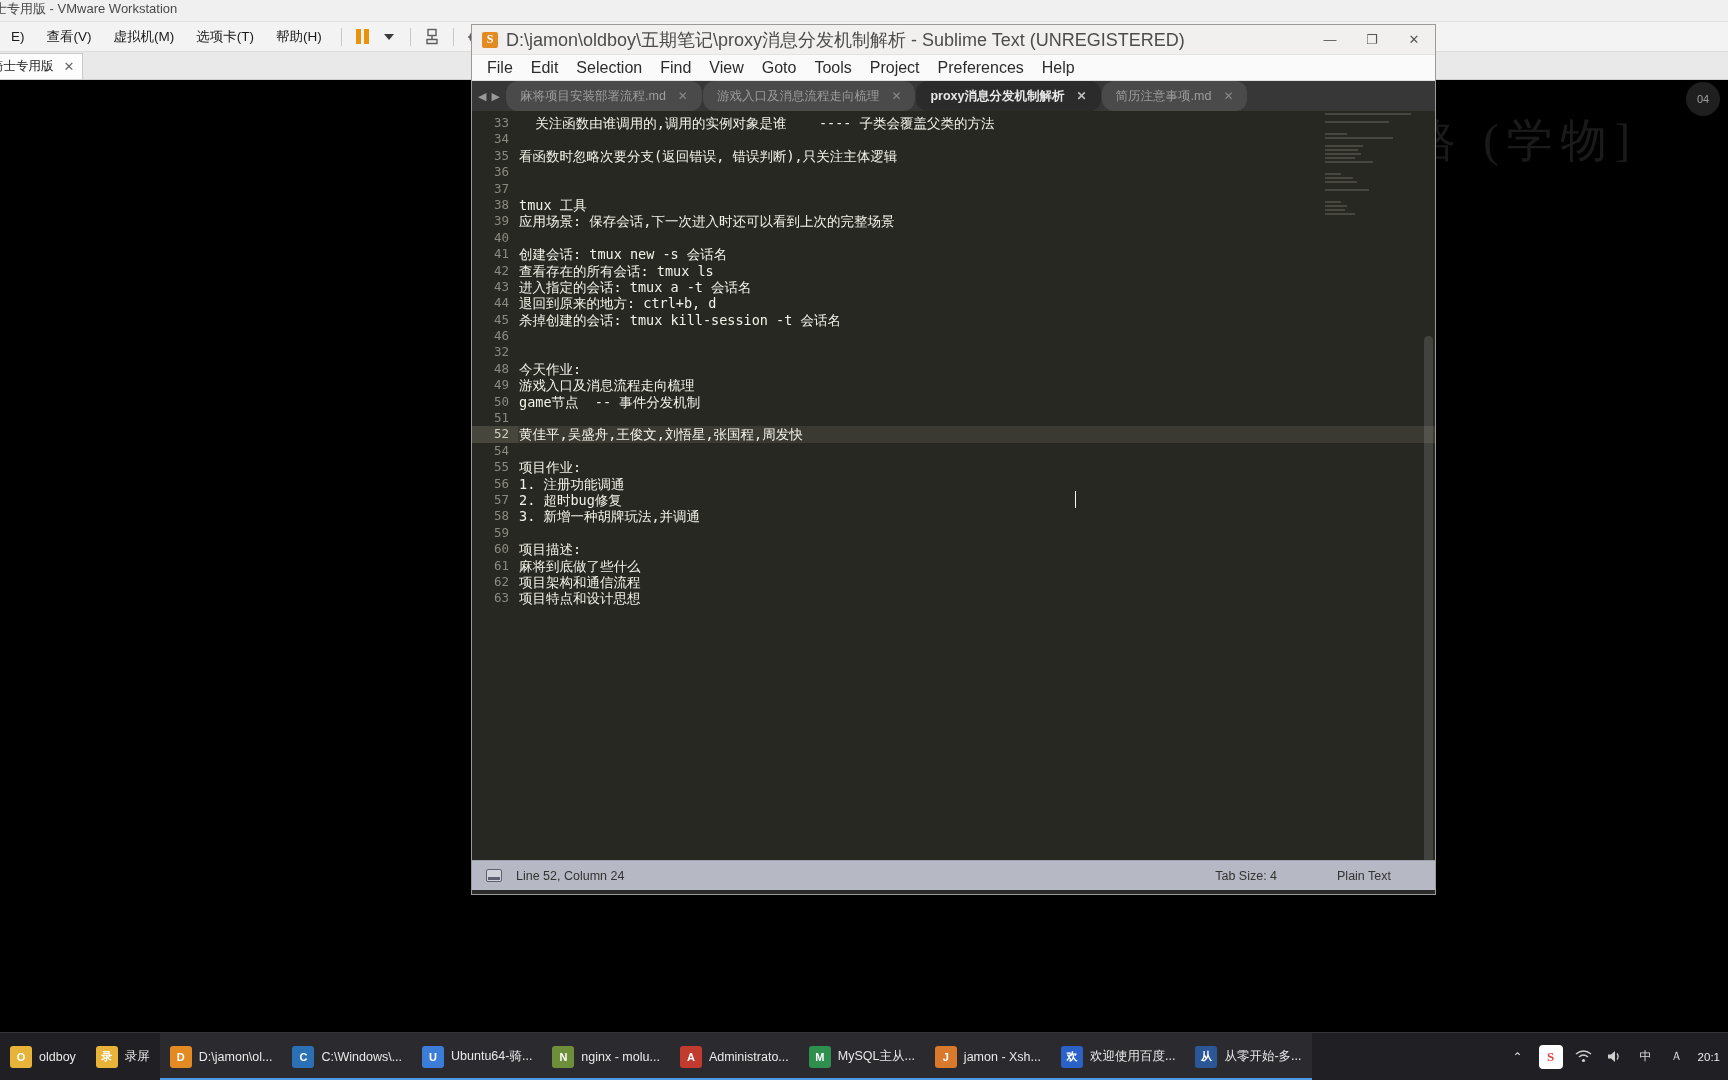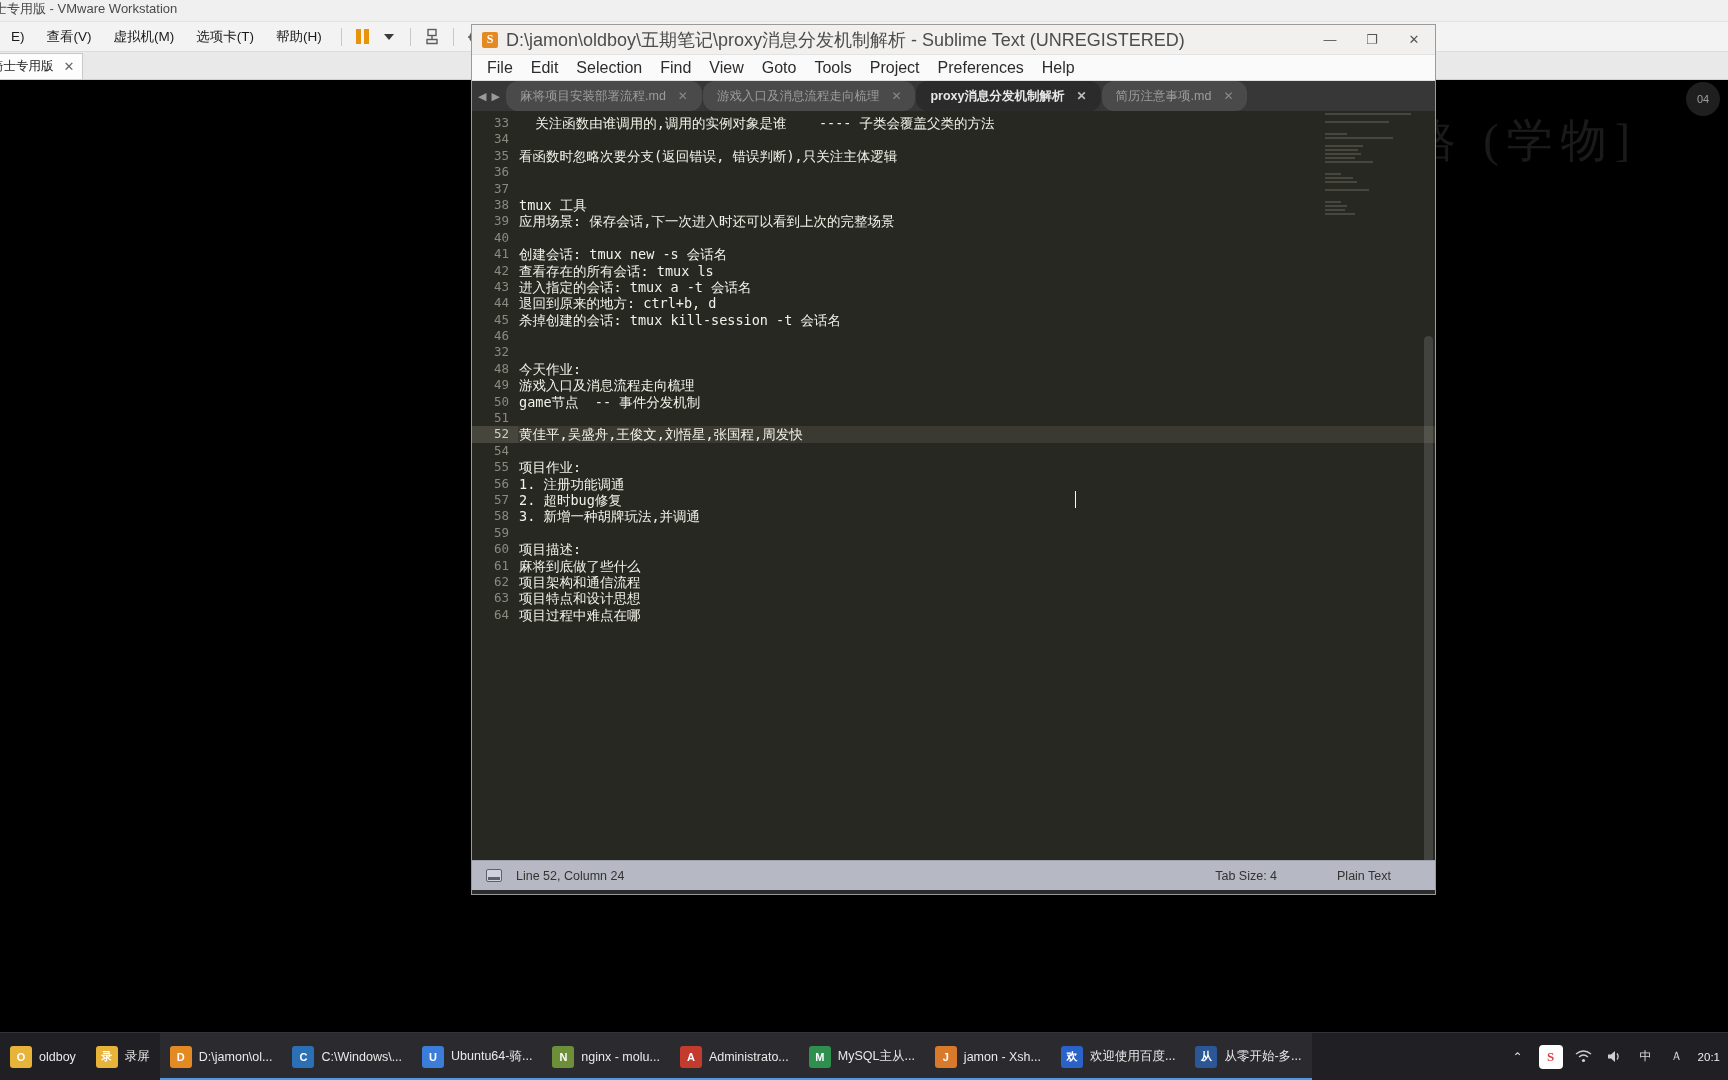--- a/index.html
+++ b/index.html
@@ -447,24 +447,20 @@
             <span class="lno">61</span>
             <span class="ctext">麻将到底做了些什么</span>
           </div>
           <div class="cline">
             <span class="lno">62</span>
             <span class="ctext">项目架构和通信流程</span>
           </div>
           <div class="cline">
             <span class="lno">63</span>
             <span class="ctext">项目特点和设计思想</span>
-          </div>
-          <div class="cline">
-            <span class="lno">64</span>
-            <span class="ctext">项目过程中难点在哪</span>
           </div>
         </div>
 
       <div class="minimap">
         <div class="mm-line" style="width:86%"></div>
         <div class="mm-line" style="width:0%"></div>
         <div class="mm-line" style="width:64%"></div>
         <div class="mm-line" style="width:0%"></div>
         <div class="mm-line" style="width:0%"></div>
         <div class="mm-line" style="width:22%"></div>

